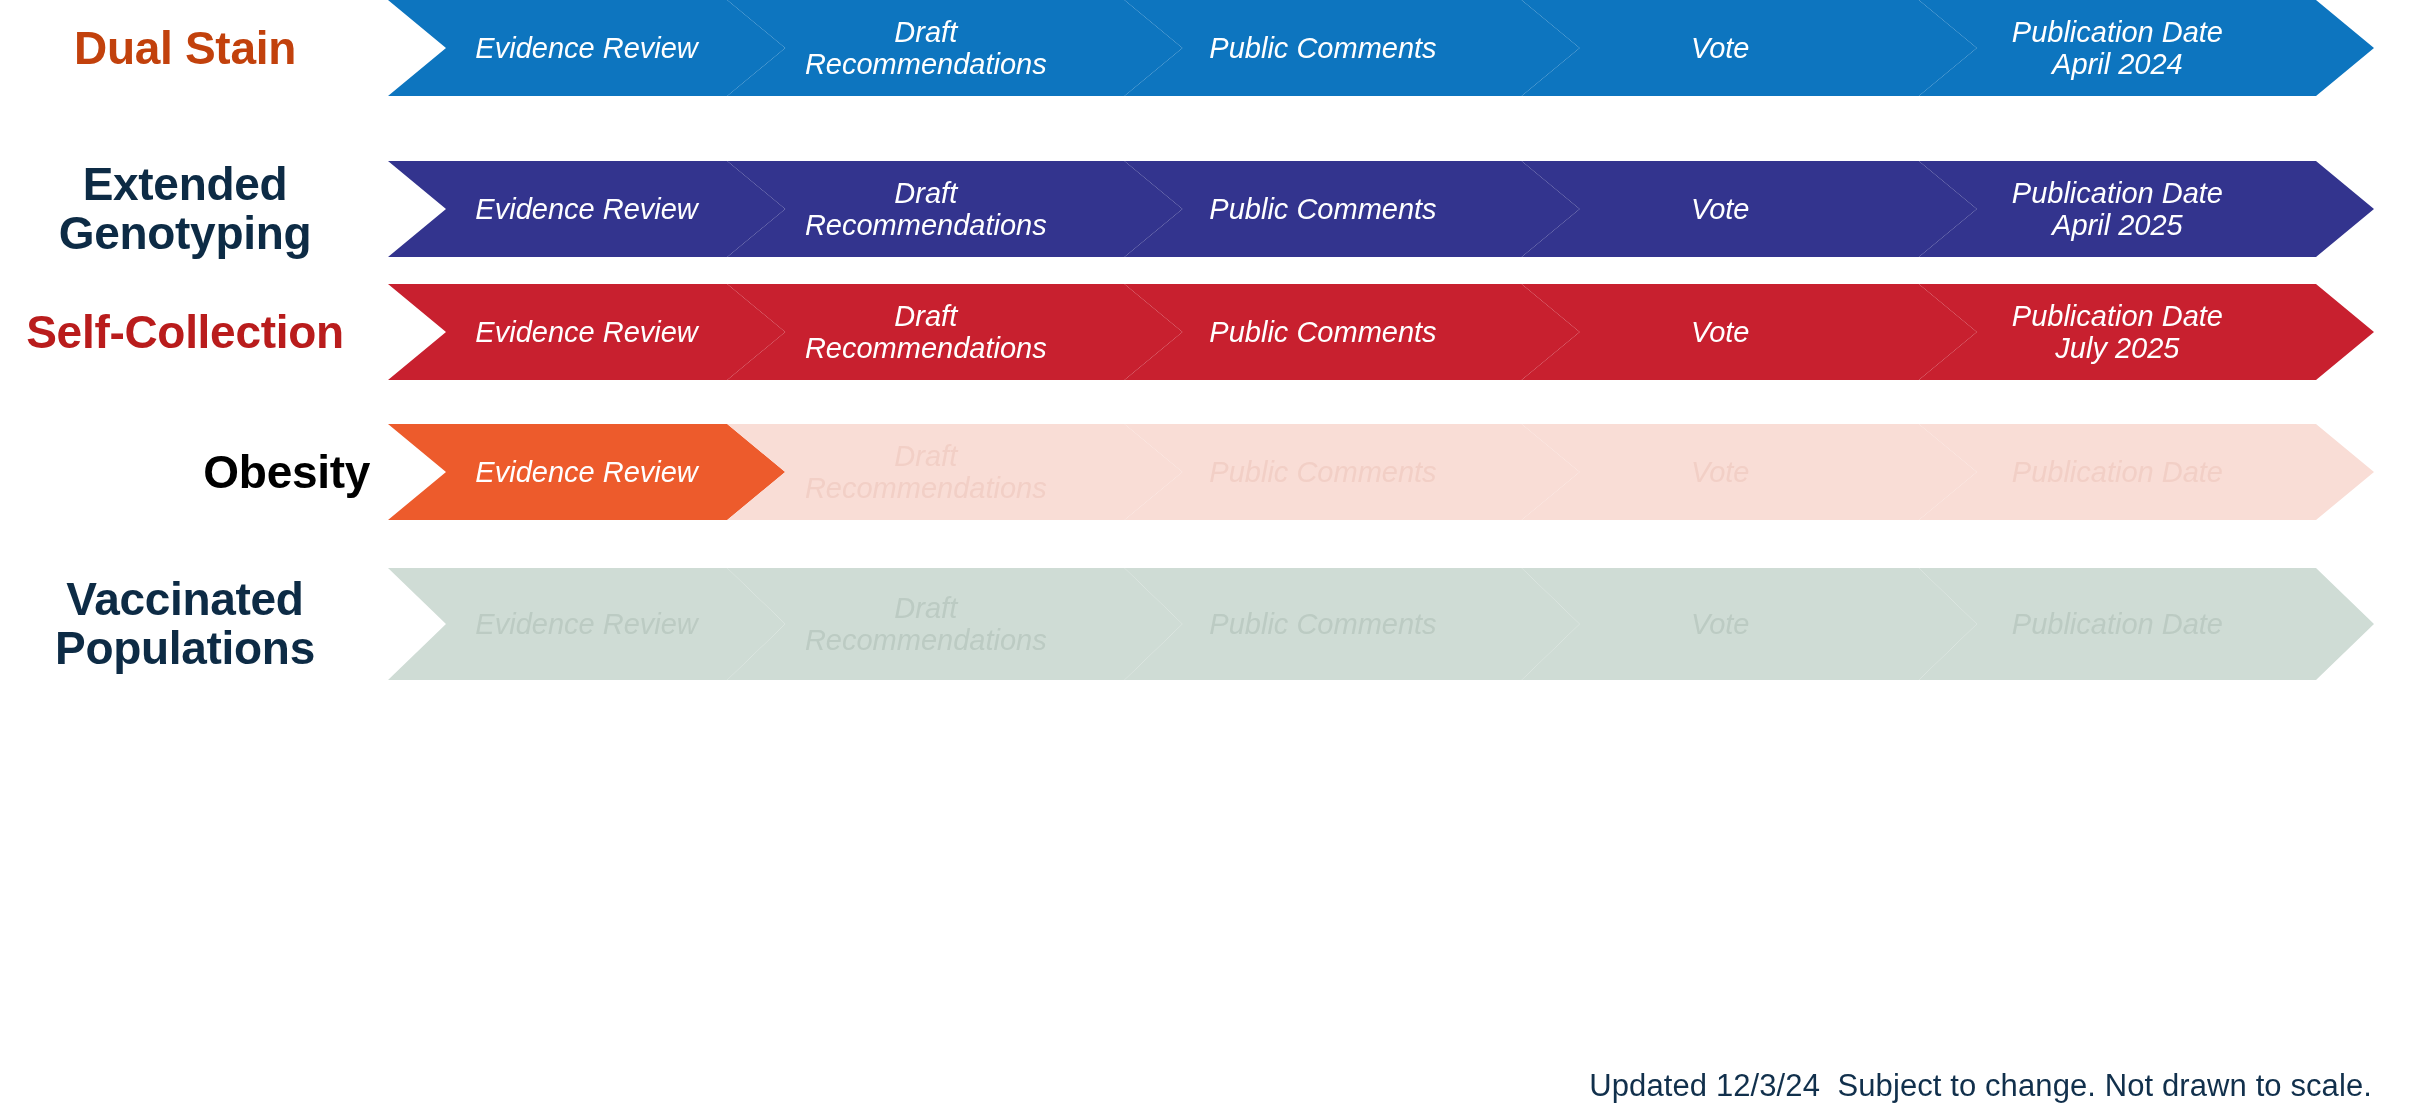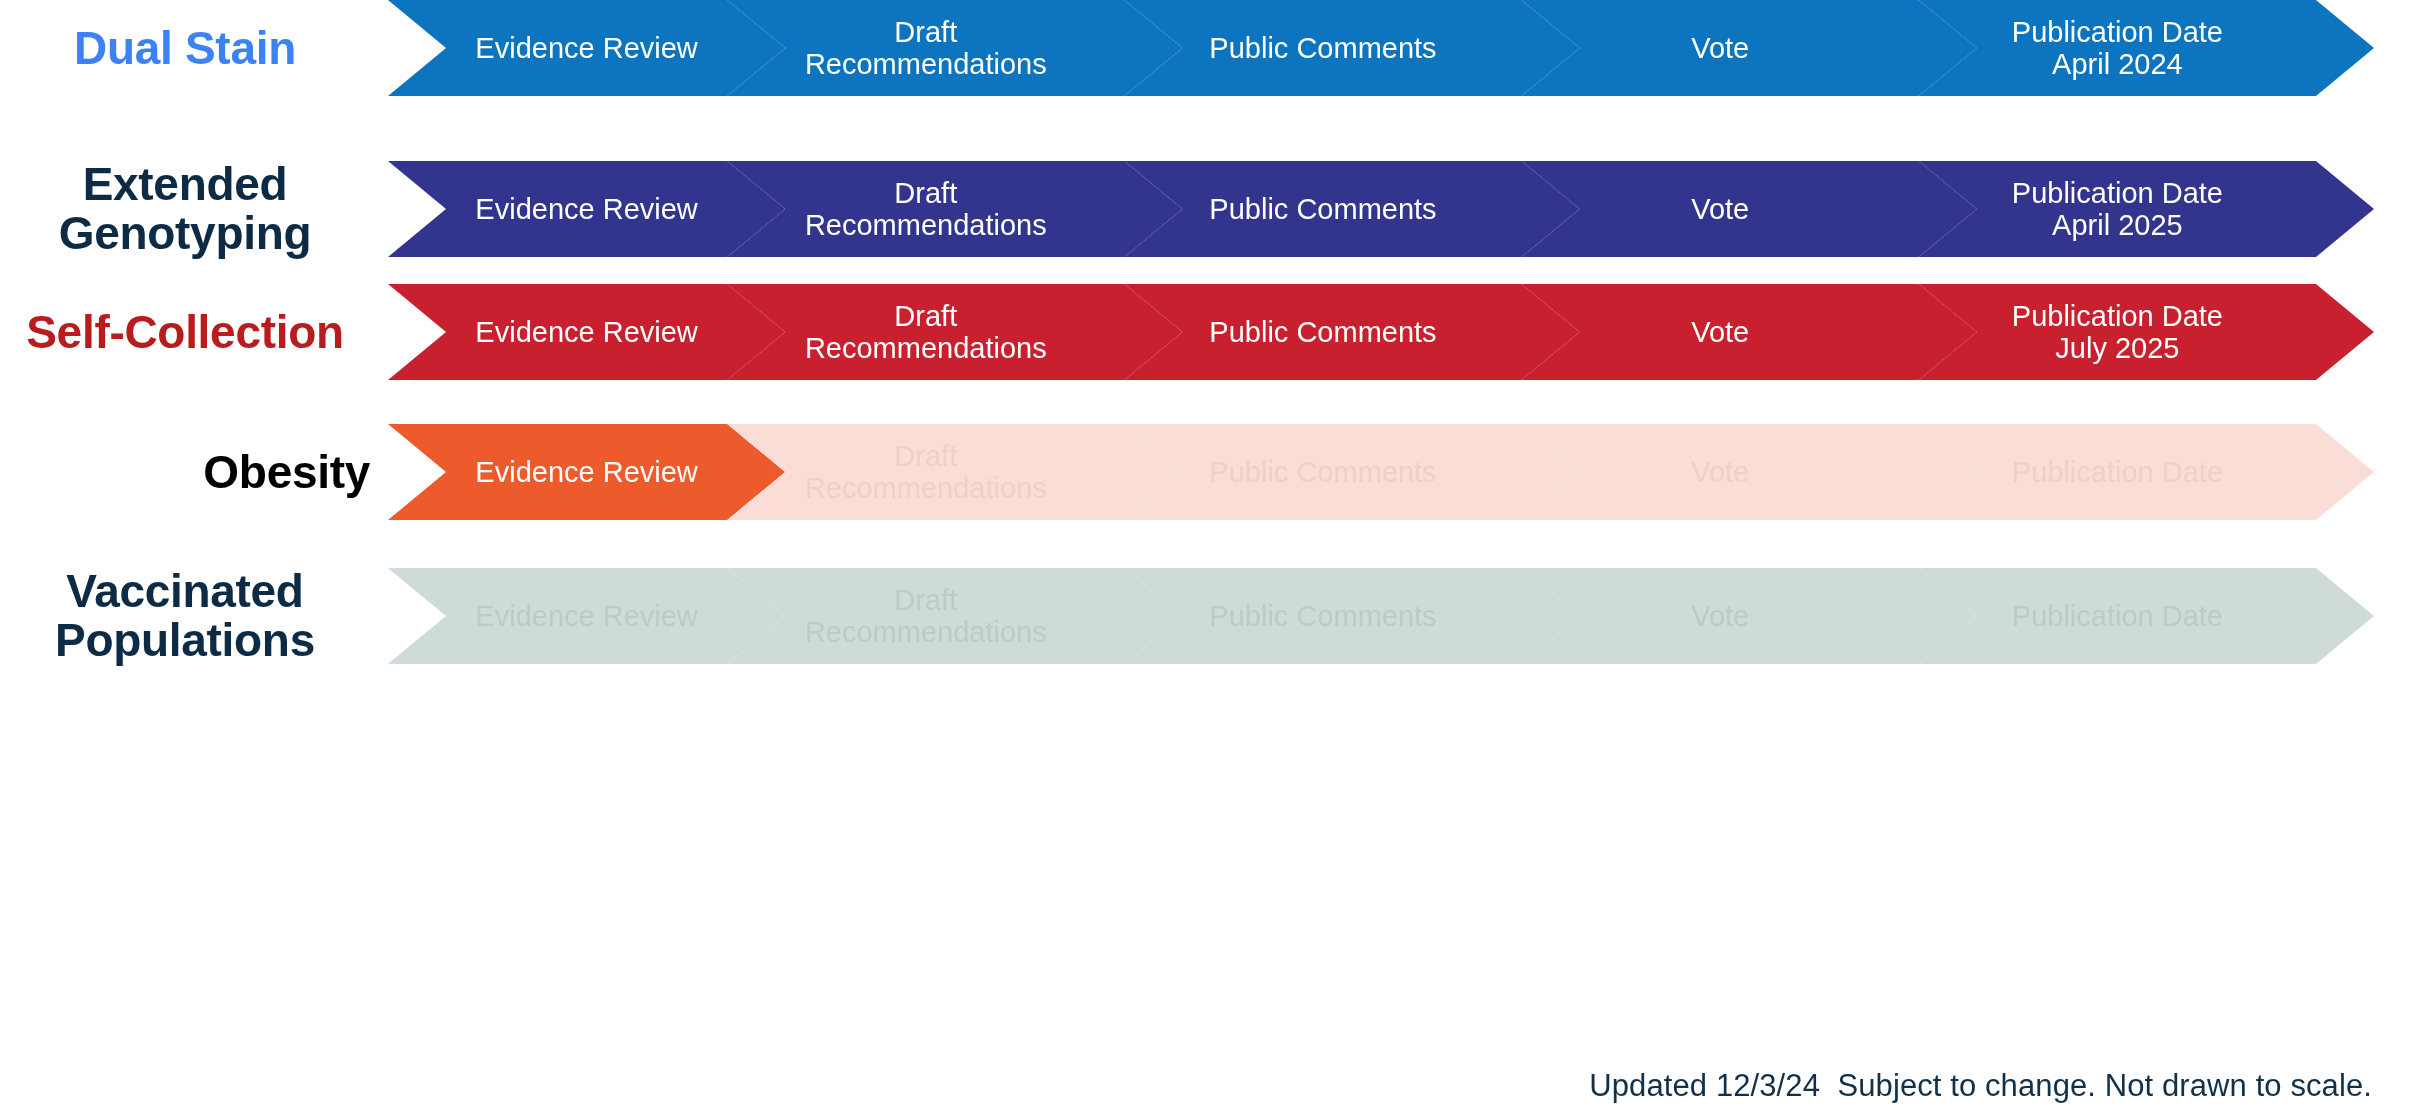--- a/index.html
+++ b/index.html
@@ -47,20 +47,21 @@
     top: 50%;
     transform: translateY(-50%);
   }
 
   .flow {
     position: absolute;
     left: 388px;
     top: 0;
     width: 1986px;
     height: 100%;
+    font-style: italic;
   }
 
   .flow svg {
     display: block;
     width: 100%;
     height: 100%;
     overflow: visible;
   }
 
   .seg-label {
@@ -88,21 +89,21 @@
     text-align: right;
   }
 </style>
 </head>
 <body>
 
 <div id="board">
 
   <div id="rows-host">
       <div class="row" style="top: 0px; height: 96px;">
-        <div class="row-label" style="color: #3b82f6;">Dual Stain</div>
+        <div class="row-label" style="color: #c2410c;">Dual Stain</div>
         <div class="flow" style="left: 388px; width: 1986px;">
           <svg viewBox="0 0 1986 96" preserveAspectRatio="none">
             <polygon points="0,0 339.2,0 397.2,48 339.2,96 0,96 58,48" fill="#0d75bf"></polygon>
             <polygon points="339.2,0 736.4,0 794.4,48 736.4,96 339.2,96 397.2,48" fill="#0d75bf"></polygon>
             <polygon points="736.4,0 1133.6,0 1191.6,48 1133.6,96 736.4,96 794.4,48" fill="#0d75bf"></polygon>
             <polygon points="1133.6,0 1530.8,0 1588.8,48 1530.8,96 1133.6,96 1191.6,48" fill="#0d75bf"></polygon>
             <polygon points="1530.8,0 1928,0 1986,48 1928,96 1530.8,96 1588.8,48" fill="#0d75bf"></polygon>
           </svg>
           <div class="seg-label" style="left: 0px; width: 397.2px; color: rgb(255, 255, 255);">Evidence Review</div>
           <div class="seg-label" style="left: 339.2px; width: 397.2px; color: rgb(255, 255, 255);">Draft
@@ -163,21 +164,21 @@
             <polygon points="1530.8,0 1928,0 1986,48 1928,96 1530.8,96 1588.8,48" fill="#f9ddd6"></polygon>
           </svg>
           <div class="seg-label" style="left: 0px; width: 397.2px; color: rgb(255, 255, 255);">Evidence Review</div>
           <div class="seg-label" style="left: 339.2px; width: 397.2px; color: rgb(242, 207, 198);">Draft
 Recommendations</div>
           <div class="seg-label" style="left: 736.4px; width: 397.2px; color: rgb(242, 207, 198);">Public Comments</div>
           <div class="seg-label" style="left: 1133.6px; width: 397.2px; color: rgb(242, 207, 198);">Vote</div>
           <div class="seg-label" style="left: 1530.8px; width: 397.2px; color: rgb(242, 207, 198);">Publication Date</div>
         </div>
       </div>
-      <div class="row" style="top: 568px; height: 96px; padding-left: 29px;">
+      <div class="row" style="top: 568px; height: 112px; padding-left: 29px;">
         <div class="row-label" style="color: rgb(13, 43, 69);">Vaccinated
 Populations</div>
         <div class="flow" style="left: 388px; width: 1986px;">
           <svg viewBox="0 0 1986 96" preserveAspectRatio="none">
             <polygon points="0,0 339.2,0 397.2,48 339.2,96 0,96 58,48" fill="#cfdcd5"></polygon>
             <polygon points="339.2,0 736.4,0 794.4,48 736.4,96 339.2,96 397.2,48" fill="#cfdcd5"></polygon>
             <polygon points="736.4,0 1133.6,0 1191.6,48 1133.6,96 736.4,96 794.4,48" fill="#cfdcd5"></polygon>
             <polygon points="1133.6,0 1530.8,0 1588.8,48 1530.8,96 1133.6,96 1191.6,48" fill="#cfdcd5"></polygon>
             <polygon points="1530.8,0 1928,0 1986,48 1928,96 1530.8,96 1588.8,48" fill="#cfdcd5"></polygon>
           </svg>

